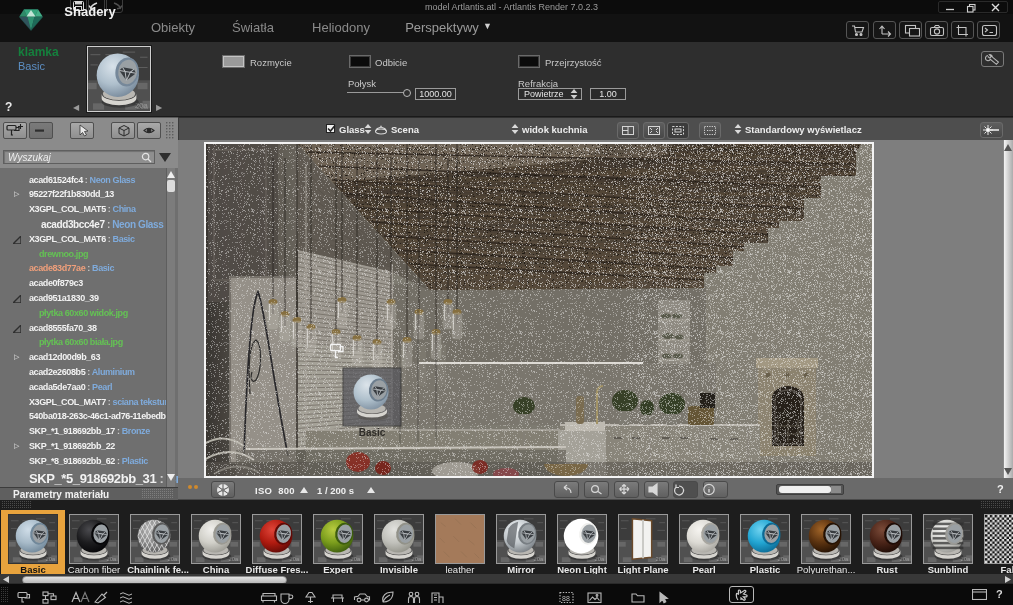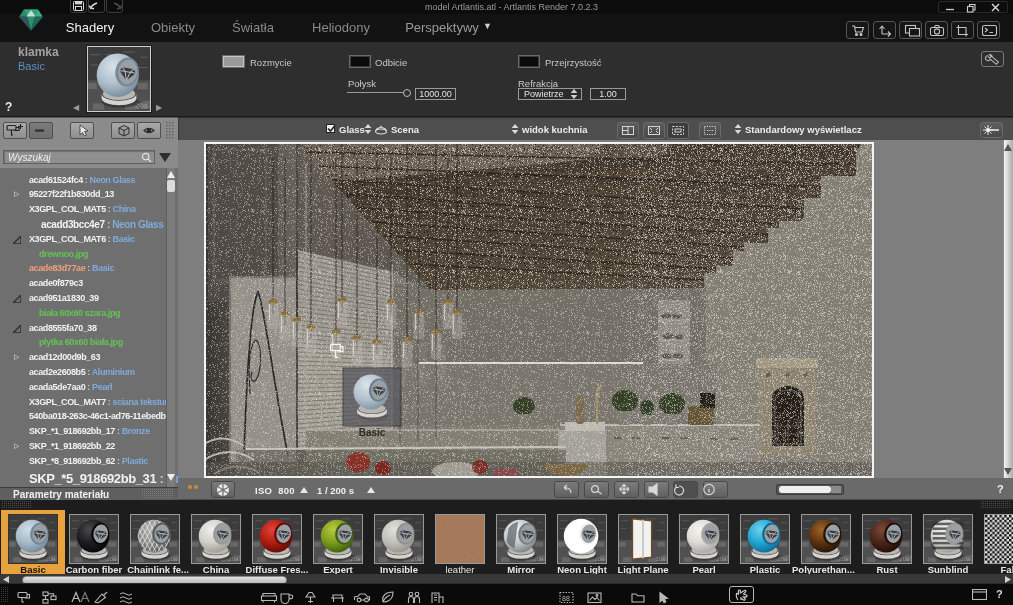--- a/index.html
+++ b/index.html
@@ -32,21 +32,21 @@
 <svg class="a" style="left:18px;top:8px" width="26" height="24" viewBox="0 0 26 24">
     <polygon points="6,1 20,1 25,9 13,23 1,9" fill="#1d4a42"></polygon>
     <polygon points="6,1.5 9,8.5 1.5,8.5" fill="#2e8a68"></polygon>
     <polygon points="6,1.5 20,1.5 17,8.5 9,8.5" fill="#35a47c"></polygon>
     <polygon points="13,2 17.5,8.5 8.5,8.5" fill="#c2e4d6"></polygon>
     <polygon points="20,1.5 24.5,8.5 17,8.5" fill="#44b088"></polygon>
     <polygon points="1.5,9 9.5,9 13,22 " fill="#31535c"></polygon>
     <polygon points="9.5,9 16.5,9 13,22" fill="#2f9070"></polygon>
     <polygon points="16.5,9 24.5,9 13,22" fill="#1e6a58"></polygon>
   </svg>
-<div class="a" style="left:20px;top:20px;width:140px;text-align:center;font-size:13px;color:#f2f2f2;font-weight:normal">Shadery</div>
+<div class="a" style="left:20px;top:4px;width:140px;text-align:center;font-size:13px;color:#f2f2f2;font-weight:bold">Shadery</div>
 <div class="a" style="left:103px;top:20px;width:140px;text-align:center;font-size:13px;color:#8a8a8a;font-weight:normal">Obiekty</div>
 <div class="a" style="left:183px;top:20px;width:140px;text-align:center;font-size:13px;color:#8a8a8a;font-weight:normal">Światła</div>
 <div class="a" style="left:271px;top:20px;width:140px;text-align:center;font-size:13px;color:#8a8a8a;font-weight:normal">Heliodony</div>
 <div class="a" style="left:372px;top:20px;width:140px;text-align:center;font-size:13px;color:#9a9a9a;font-weight:normal">Perspektywy</div>
 <div class="a" style="left:483px;top:21px;font-size:9px;color:#cfcfcf">▼</div>
 <div class="btn" style="left:846px;top:21px;width:23px;height:18px"></div>
 <div class="btn" style="left:872.5px;top:21px;width:23px;height:18px"></div>
 <div class="btn" style="left:899px;top:21px;width:23px;height:18px"></div>
 <div class="btn" style="left:924.5px;top:21px;width:23px;height:18px"></div>
 <div class="btn" style="left:950.5px;top:21px;width:23px;height:18px"></div>
@@ -61,21 +61,21 @@
       <rect x="63.5" y="7.5" width="10" height="7.5" fill="#161616"></rect>
       <rect x="84.5" y="6.5" width="13" height="8" rx="1.5"></rect>
       <circle cx="91" cy="10.5" r="2.6"></circle>
       <path d="M88 6.5 L89.5 4.5 H92.5 L94 6.5"></path>
       <path d="M112.5 4 V13.5 H122 M110.5 6.5 H120 V15.5"></path>
       <rect x="136.5" y="4.5" width="14" height="10" rx="2"></rect>
       <path d="M139 7 L141.5 9 L139 11 M143.5 11.5 H147"></path>
     </g>
   </svg>
 <div class="a" style="left:0;top:42px;width:1013px;height:75px;background:#2e2e2e;border-bottom:1px solid #1a1a1a"></div>
-<div class="a" style="left:18px;top:45px;font-size:12px;color:#a3a3a3;font-weight:bold">klamka</div>
+<div class="a" style="left:18px;top:45px;font-size:12px;color:#15803d;font-weight:bold">klamka</div>
 <div class="a" style="left:18px;top:60px;font-size:11px;color:#5c8fc4">Basic</div>
 <div class="a" style="left:5px;top:100px;font-size:12px;color:#e8e8e8;font-weight:bold">?</div>
 <div class="a" style="left:73px;top:103px;font-size:8px;color:#9a9a9a">◀</div>
 <div class="a" style="left:156px;top:103px;font-size:8px;color:#9a9a9a">▶</div>
 <div class="a" style="left:87px;top:46px;width:64px;height:66px;background:#222;border:1px solid #cfcfcf;box-shadow:0 0 0 1px #1a1a1a">
     <svg width="62" height="64" viewBox="0 0 50 50" preserveAspectRatio="none">
       <defs>
         <radialGradient id="gprev" cx="0.38" cy="0.3" r="0.75">
           <stop offset="0" stop-color="#d8e2ea"></stop>
           <stop offset="0.55" stop-color="#aebfcc"></stop>
@@ -194,21 +194,21 @@
       <polygon points="8,0 8,8 0,8" fill="none" stroke="#2e2e2e" stroke-width="1.4"></polygon>
     </svg>
     <div class="a" style="left:29px;top:65.7px;font-size:9px;font-weight:bold;letter-spacing:-0.4px;white-space:nowrap"><span style="color:#f2f2f2">X3GPL_COL_MAT6</span><span style="color:#c9c9c9"> : </span><span style="color:#7fabdc">Basic</span></div>
 <div class="a" style="left:39px;top:80.5px;font-size:9px;font-weight:bold;letter-spacing:-0.4px;white-space:nowrap"><span style="color:#64c254">drewnoo.jpg</span></div>
 <div class="a" style="left:29px;top:95.30000000000001px;font-size:9px;font-weight:bold;letter-spacing:-0.4px;white-space:nowrap"><span style="color:#ef9f7b">acade83d77ae</span><span style="color:#c9c9c9"> : </span><span style="color:#7fabdc">Basic</span></div>
 <div class="a" style="left:29px;top:110.10000000000001px;font-size:9px;font-weight:bold;letter-spacing:-0.4px;white-space:nowrap"><span style="color:#f2f2f2">acade0f879c3</span></div>
 <svg class="a" style="left:13px;top:126.9px" width="8" height="8" viewBox="0 0 8 8">
       <polygon points="8,0 8,8 0,8" fill="none" stroke="#2e2e2e" stroke-width="1.4"></polygon>
     </svg>
     <div class="a" style="left:29px;top:124.9px;font-size:9px;font-weight:bold;letter-spacing:-0.4px;white-space:nowrap"><span style="color:#f2f2f2">acad951a1830_39</span></div>
-<div class="a" style="left:39px;top:139.70000000000002px;font-size:9px;font-weight:bold;letter-spacing:-0.4px;white-space:nowrap"><span style="color:#64c254">biała 60x60 szara.jpg</span></div>
+<div class="a" style="left:39px;top:139.70000000000002px;font-size:9px;font-weight:bold;letter-spacing:-0.4px;white-space:nowrap"><span style="color:#64c254">płytka 60x60 widok.jpg</span></div>
 <svg class="a" style="left:13px;top:156.5px" width="8" height="8" viewBox="0 0 8 8">
       <polygon points="8,0 8,8 0,8" fill="none" stroke="#2e2e2e" stroke-width="1.4"></polygon>
     </svg>
     <div class="a" style="left:29px;top:154.5px;font-size:9px;font-weight:bold;letter-spacing:-0.4px;white-space:nowrap"><span style="color:#f2f2f2">acad8555fa70_38</span></div>
 <div class="a" style="left:39px;top:169.3px;font-size:9px;font-weight:bold;letter-spacing:-0.4px;white-space:nowrap"><span style="color:#64c254">płytka 60x60 biała.jpg</span></div>
 <span class="a" style="left:14px;top:185.10000000000002px;font-size:7px;color:#ededed">▷</span>
     <div class="a" style="left:29px;top:184.10000000000002px;font-size:9px;font-weight:bold;letter-spacing:-0.4px;white-space:nowrap"><span style="color:#f2f2f2">acad12d00d9b_63</span></div>
 <div class="a" style="left:29px;top:198.9px;font-size:9px;font-weight:bold;letter-spacing:-0.4px;white-space:nowrap"><span style="color:#f2f2f2">acad2e2608b5</span><span style="color:#c9c9c9"> : </span><span style="color:#7fabdc">Aluminium</span></div>
 <div class="a" style="left:29px;top:213.70000000000002px;font-size:9px;font-weight:bold;letter-spacing:-0.4px;white-space:nowrap"><span style="color:#f2f2f2">acada5de7aa0</span><span style="color:#c9c9c9"> : </span><span style="color:#7fabdc">Pearl</span></div>
 <div class="a" style="left:29px;top:228.5px;font-size:9px;font-weight:bold;letter-spacing:-0.4px;white-space:nowrap"><span style="color:#f2f2f2">X3GPL_COL_MAT7</span><span style="color:#c9c9c9"> : </span><span style="color:#7fabdc">sciana tekstura</span></div>
@@ -951,21 +951,21 @@
       <ellipse cx="25" cy="36.5" rx="13" ry="5" fill="#b9b7b2"></ellipse>
       <circle cx="24" cy="22" r="17" fill="url(#gm1)"></circle>
       <ellipse cx="31.5" cy="19.5" rx="9.4" ry="11.4" fill="#060608" transform="rotate(9 31.5 19.5)"></ellipse>
       <ellipse cx="32" cy="19.5" rx="7.6" ry="9.6" fill="#9aa0a4" transform="rotate(9 32 19.5)"></ellipse>
       <g transform="translate(32 19.5) rotate(9) scale(0.85)">
         <polygon points="-5.5,-3.5 5.5,-3.5 8,0 0,8 -8,0" fill="#383c40"></polygon>
         <path d="M-8 0 H8 M-5.5 -3.5 L-2.5 0 L0 8 M5.5 -3.5 L2.5 0 L0 8 M-2.5 0 H2.5" stroke="#b8bcc0" stroke-width="0.9" fill="none"></path>
       </g>
     </svg>
   </div>
-<div class="a" style="left:60px;top:564px;width:68px;text-align:center;font-size:9.5px;font-weight:bold;color:#e8e8e8;white-space:nowrap">Carbon fiber</div>
+<div class="a" style="left:60px;top:564px;width:68px;text-align:center;font-size:9.5px;font-weight:normal;color:#e8e8e8;white-space:nowrap">Carbon fiber</div>
 <div class="a" style="left:130px;top:514px;width:50px;height:50px;border:1px solid #9a9a9a;overflow:hidden">
     <svg width="48" height="48" viewBox="0 0 50 50" preserveAspectRatio="none">
       <defs>
         <radialGradient id="gm2" cx="0.38" cy="0.3" r="0.75">
           <stop offset="0" stop-color="#b0b0b0"></stop>
           <stop offset="0.55" stop-color="#8a8a8a"></stop>
           <stop offset="1" stop-color="#5a5a5a"></stop>
         </radialGradient>
       </defs>
       <rect width="50" height="50" fill="#3c3c3c"></rect>
@@ -1392,21 +1392,21 @@
       <ellipse cx="25" cy="36.5" rx="13" ry="5" fill="#b9b7b2"></ellipse>
       <circle cx="24" cy="22" r="17" fill="url(#gm13)"></circle>
       <ellipse cx="31.5" cy="19.5" rx="9.4" ry="11.4" fill="#241204" transform="rotate(9 31.5 19.5)"></ellipse>
       <ellipse cx="32" cy="19.5" rx="7.6" ry="9.6" fill="#9aa0a4" transform="rotate(9 32 19.5)"></ellipse>
       <g transform="translate(32 19.5) rotate(9) scale(0.85)">
         <polygon points="-5.5,-3.5 5.5,-3.5 8,0 0,8 -8,0" fill="#383c40"></polygon>
         <path d="M-8 0 H8 M-5.5 -3.5 L-2.5 0 L0 8 M5.5 -3.5 L2.5 0 L0 8 M-2.5 0 H2.5" stroke="#b8bcc0" stroke-width="0.9" fill="none"></path>
       </g>
     </svg>
   </div>
-<div class="a" style="left:792px;top:564px;width:68px;font-size:9.5px;font-weight:bold;color:#e8e8e8;white-space:nowrap">Polyurethan...</div>
+<div class="a" style="left:792px;top:564px;width:68px;text-align:center;font-size:9.5px;font-weight:normal;color:#e8e8e8;white-space:nowrap">Polyurethan...</div>
 <div class="a" style="left:862px;top:514px;width:50px;height:50px;border:1px solid #9a9a9a;overflow:hidden">
     <svg width="48" height="48" viewBox="0 0 50 50" preserveAspectRatio="none">
       <defs>
         <radialGradient id="gm14" cx="0.38" cy="0.3" r="0.75">
           <stop offset="0" stop-color="#7a4a38"></stop>
           <stop offset="0.55" stop-color="#4a2418"></stop>
           <stop offset="1" stop-color="#1e0c06"></stop>
         </radialGradient>
       </defs>
       <rect width="50" height="50" fill="#3c3c3c"></rect>

